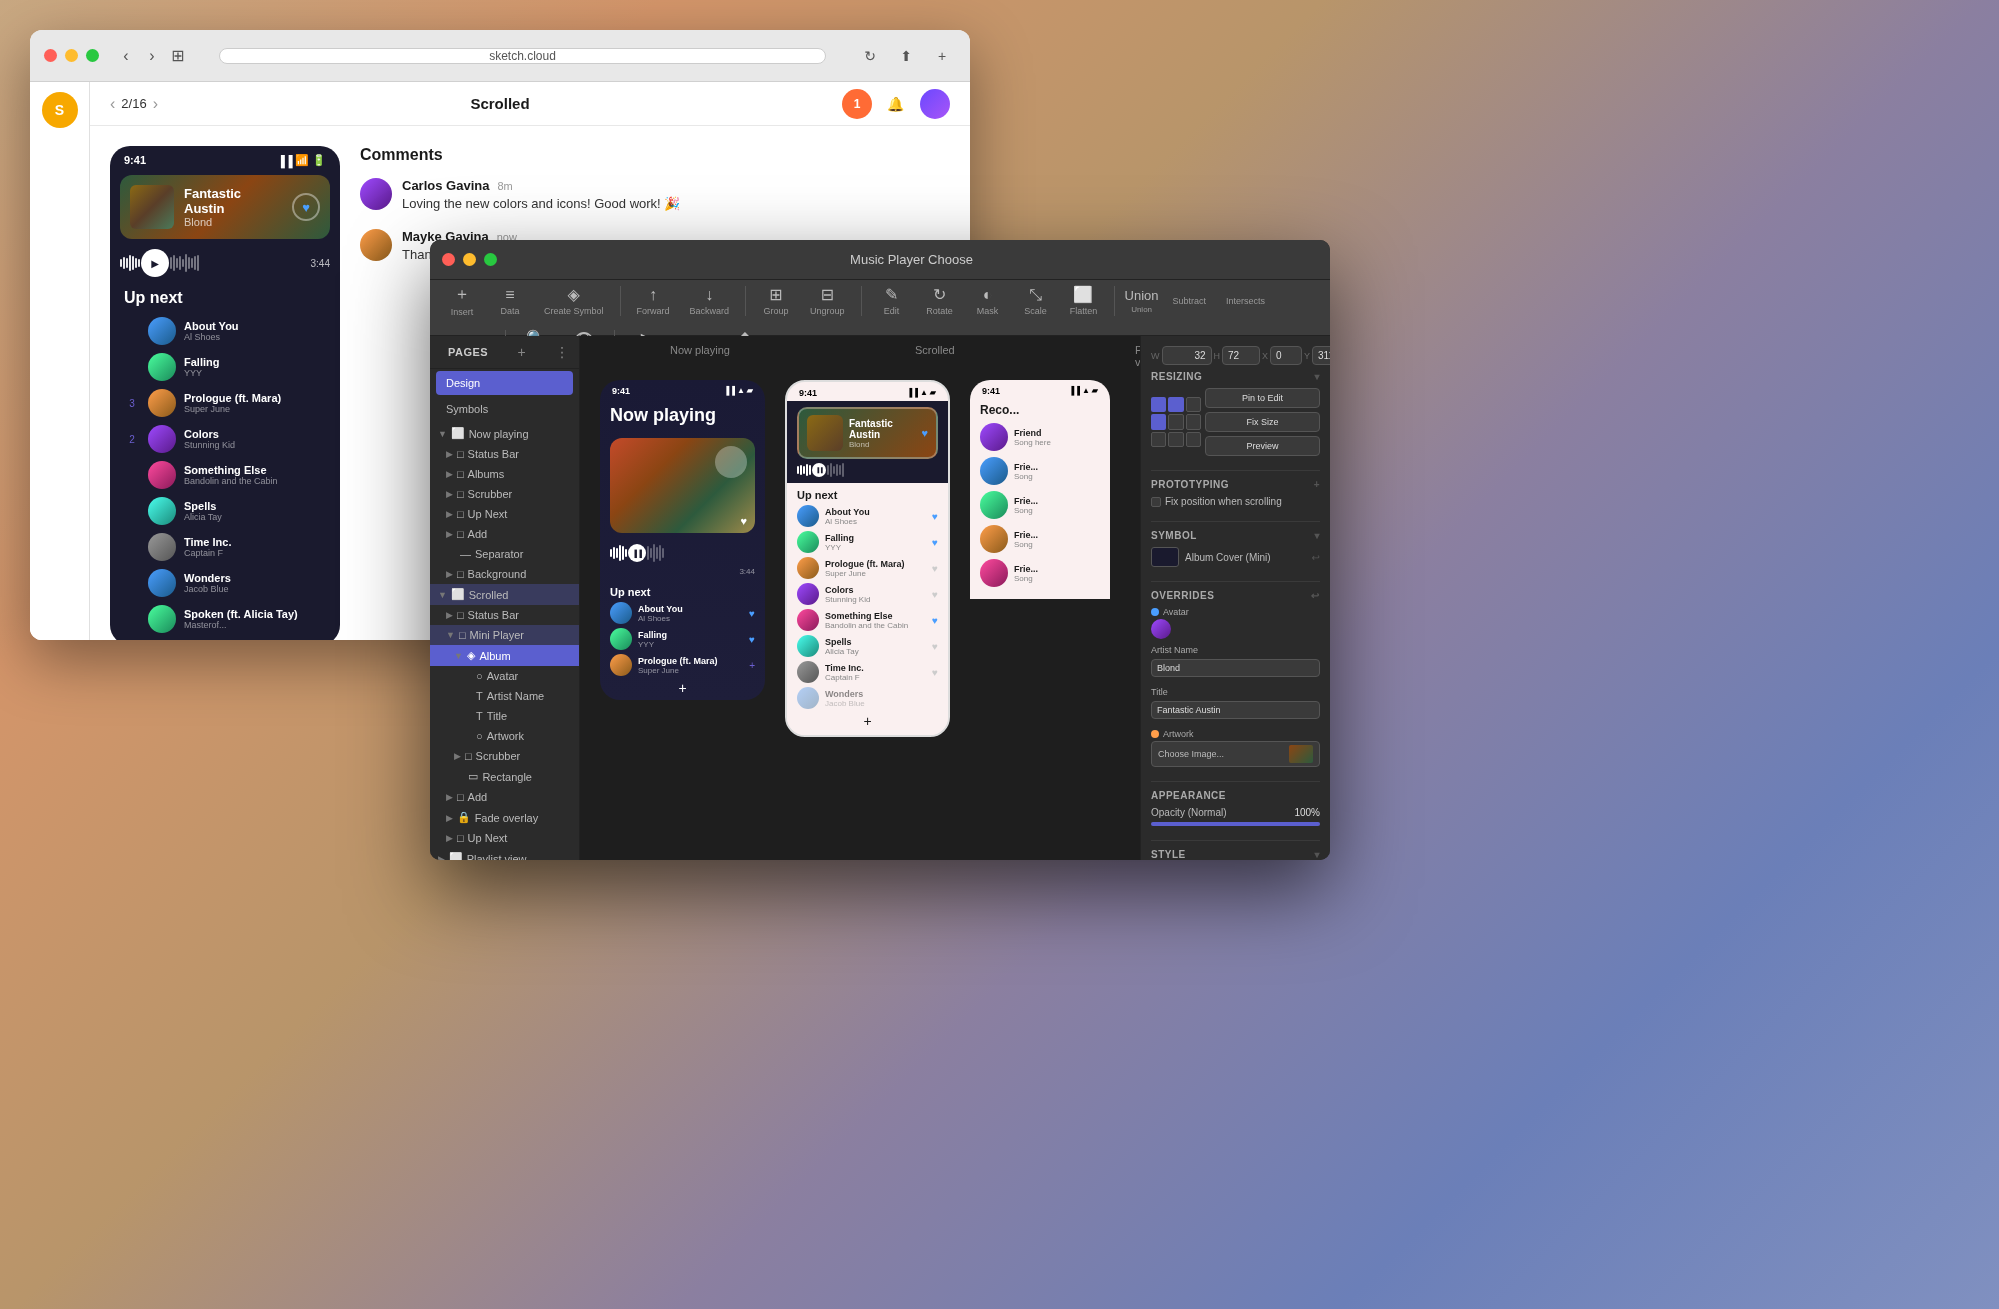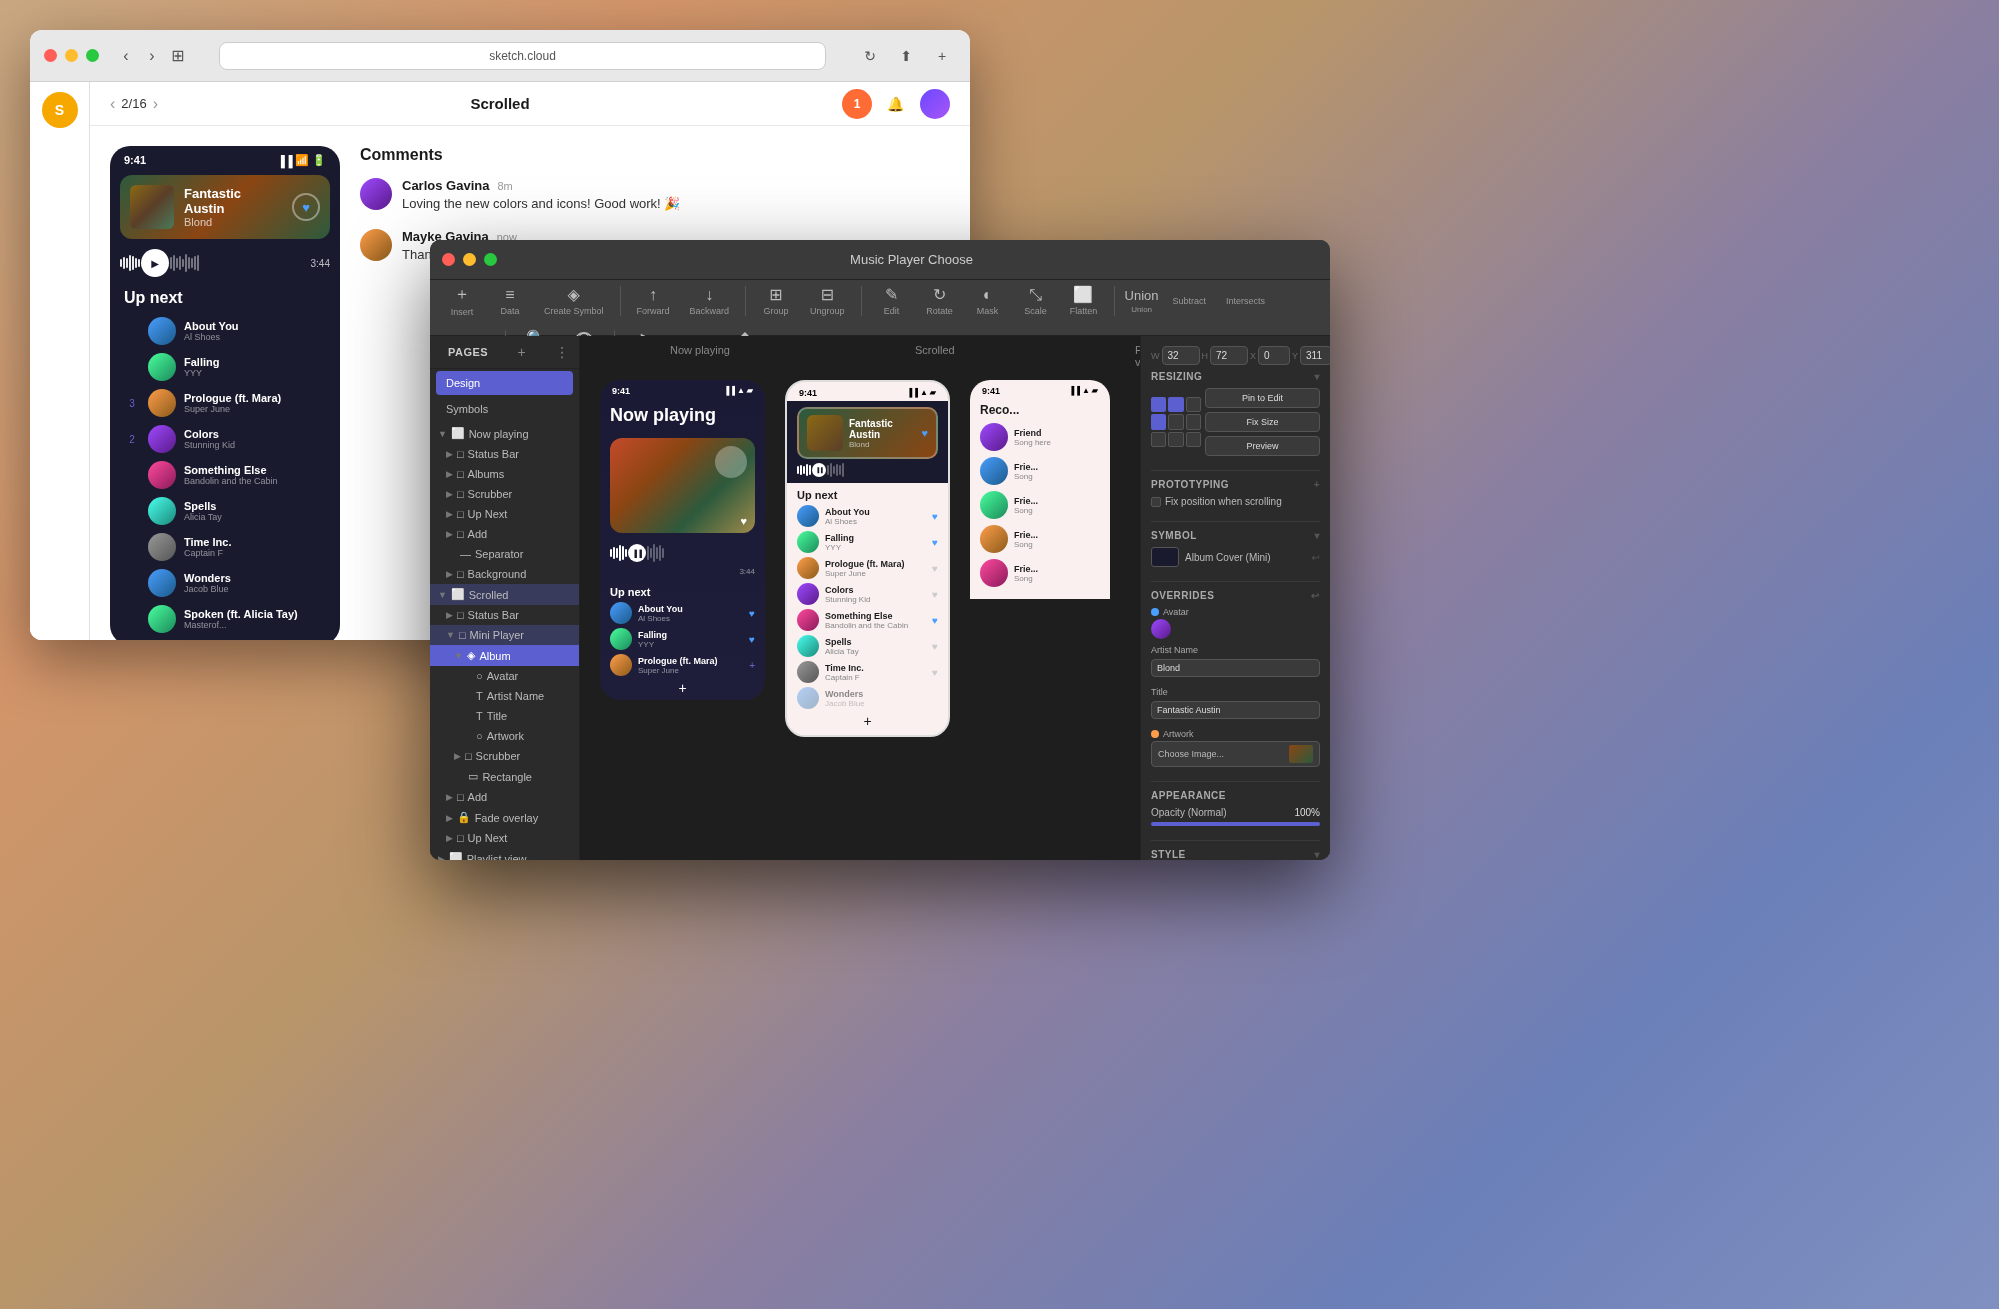--- a/index.html
+++ b/index.html
@@ -53,21 +53,21 @@
       cursor: pointer;
       display: flex; align-items: center; justify-content: center;
       color: #555;
       font-size: 16px;
     }
     .browser-url-bar {
       flex: 1;
       margin: 0 22px;
       background: white;
       border-radius: 8px;
-      height: 28px;
+      height: 16px;
       display: flex;
       align-items: center;
       justify-content: center;
       font-size: 12px;
       color: #555;
       border: 1px solid #ccc;
     }
     .browser-actions {
       display: flex;
       gap: 8px;
@@ -1259,21 +1259,21 @@
           </div>
         </div>
       </div>
     </div>
 
     <div class="sketch-right-panel">
 
       <div style="display:flex;flex-wrap:wrap;gap:3px;margin-bottom:6px;">
         <div style="display:flex;gap:2px;align-items:center;">
           <span style="color:#666;font-size:9px;">W</span>
-          <input class="rp-input" style="width: 38px;" value="32">
+          <input class="rp-input" style="width: 50px; text-align: right;" value="32">
           <span style="color:#666;font-size:9px;">H</span>
           <input class="rp-input" style="width: 38px;" value="72">
           <span style="color:#666;font-size:9px;">X</span>
           <input class="rp-input" style="width: 32px;" value="0">
           <span style="color:#666;font-size:9px;">Y</span>
           <input class="rp-input" style="width: 32px;" value="311">
         </div>
       </div>
 
       <div class="rp-section">

